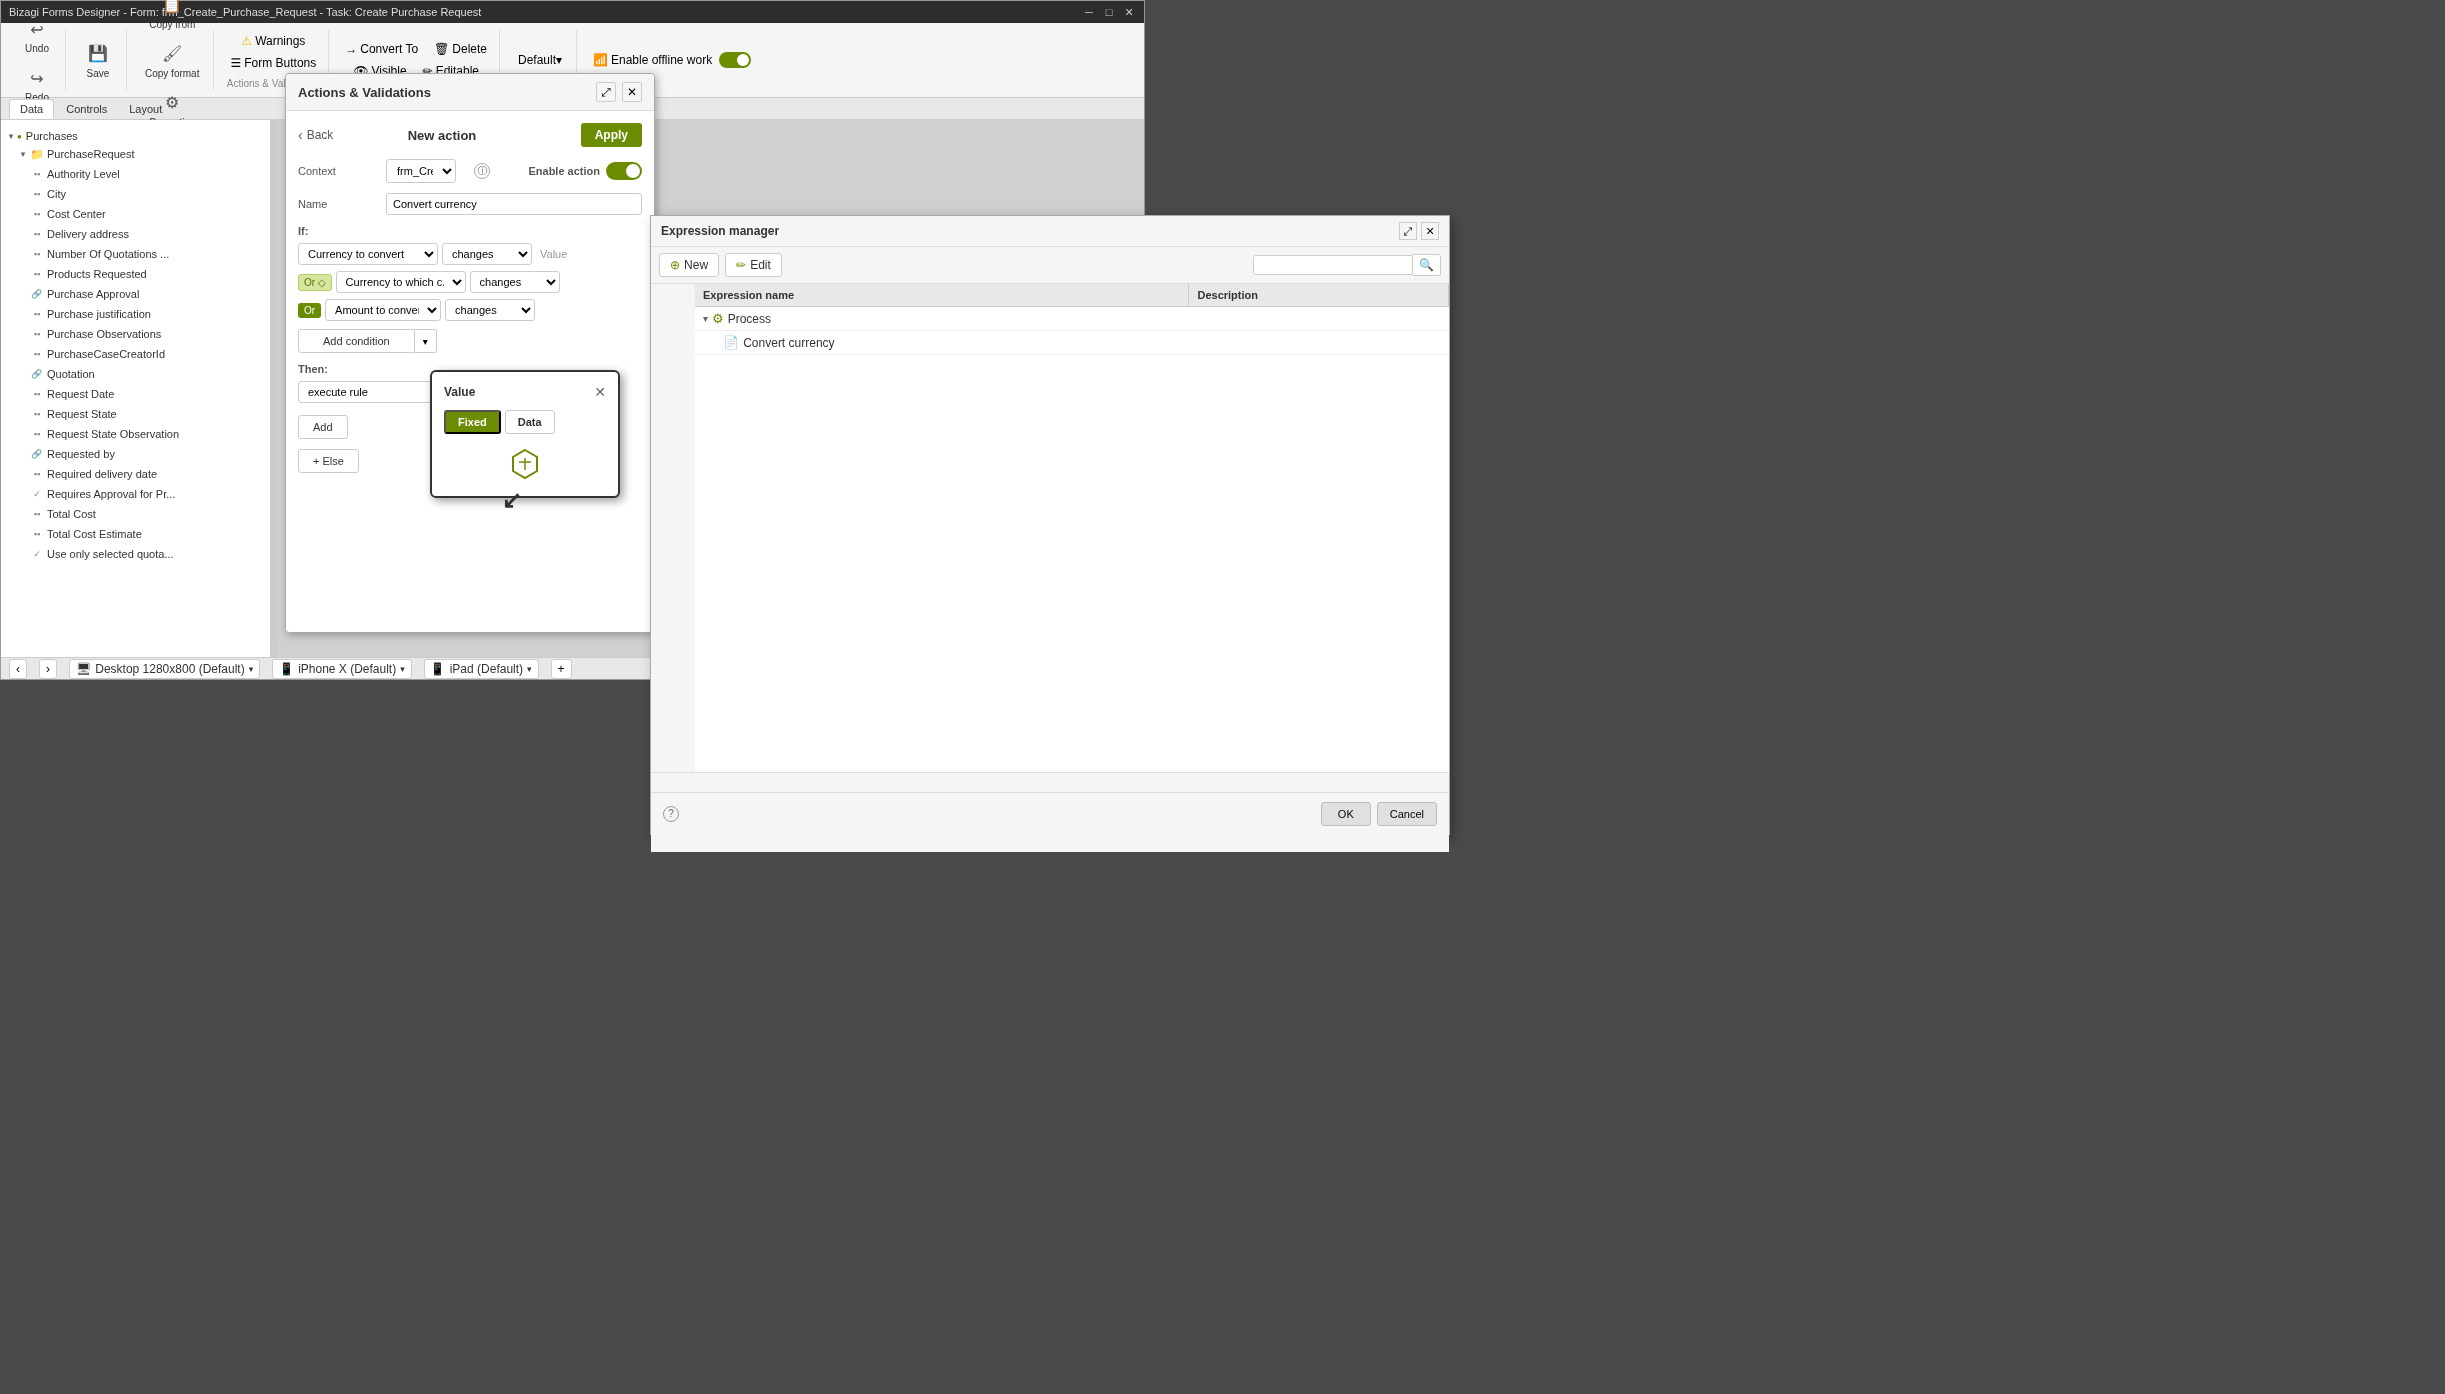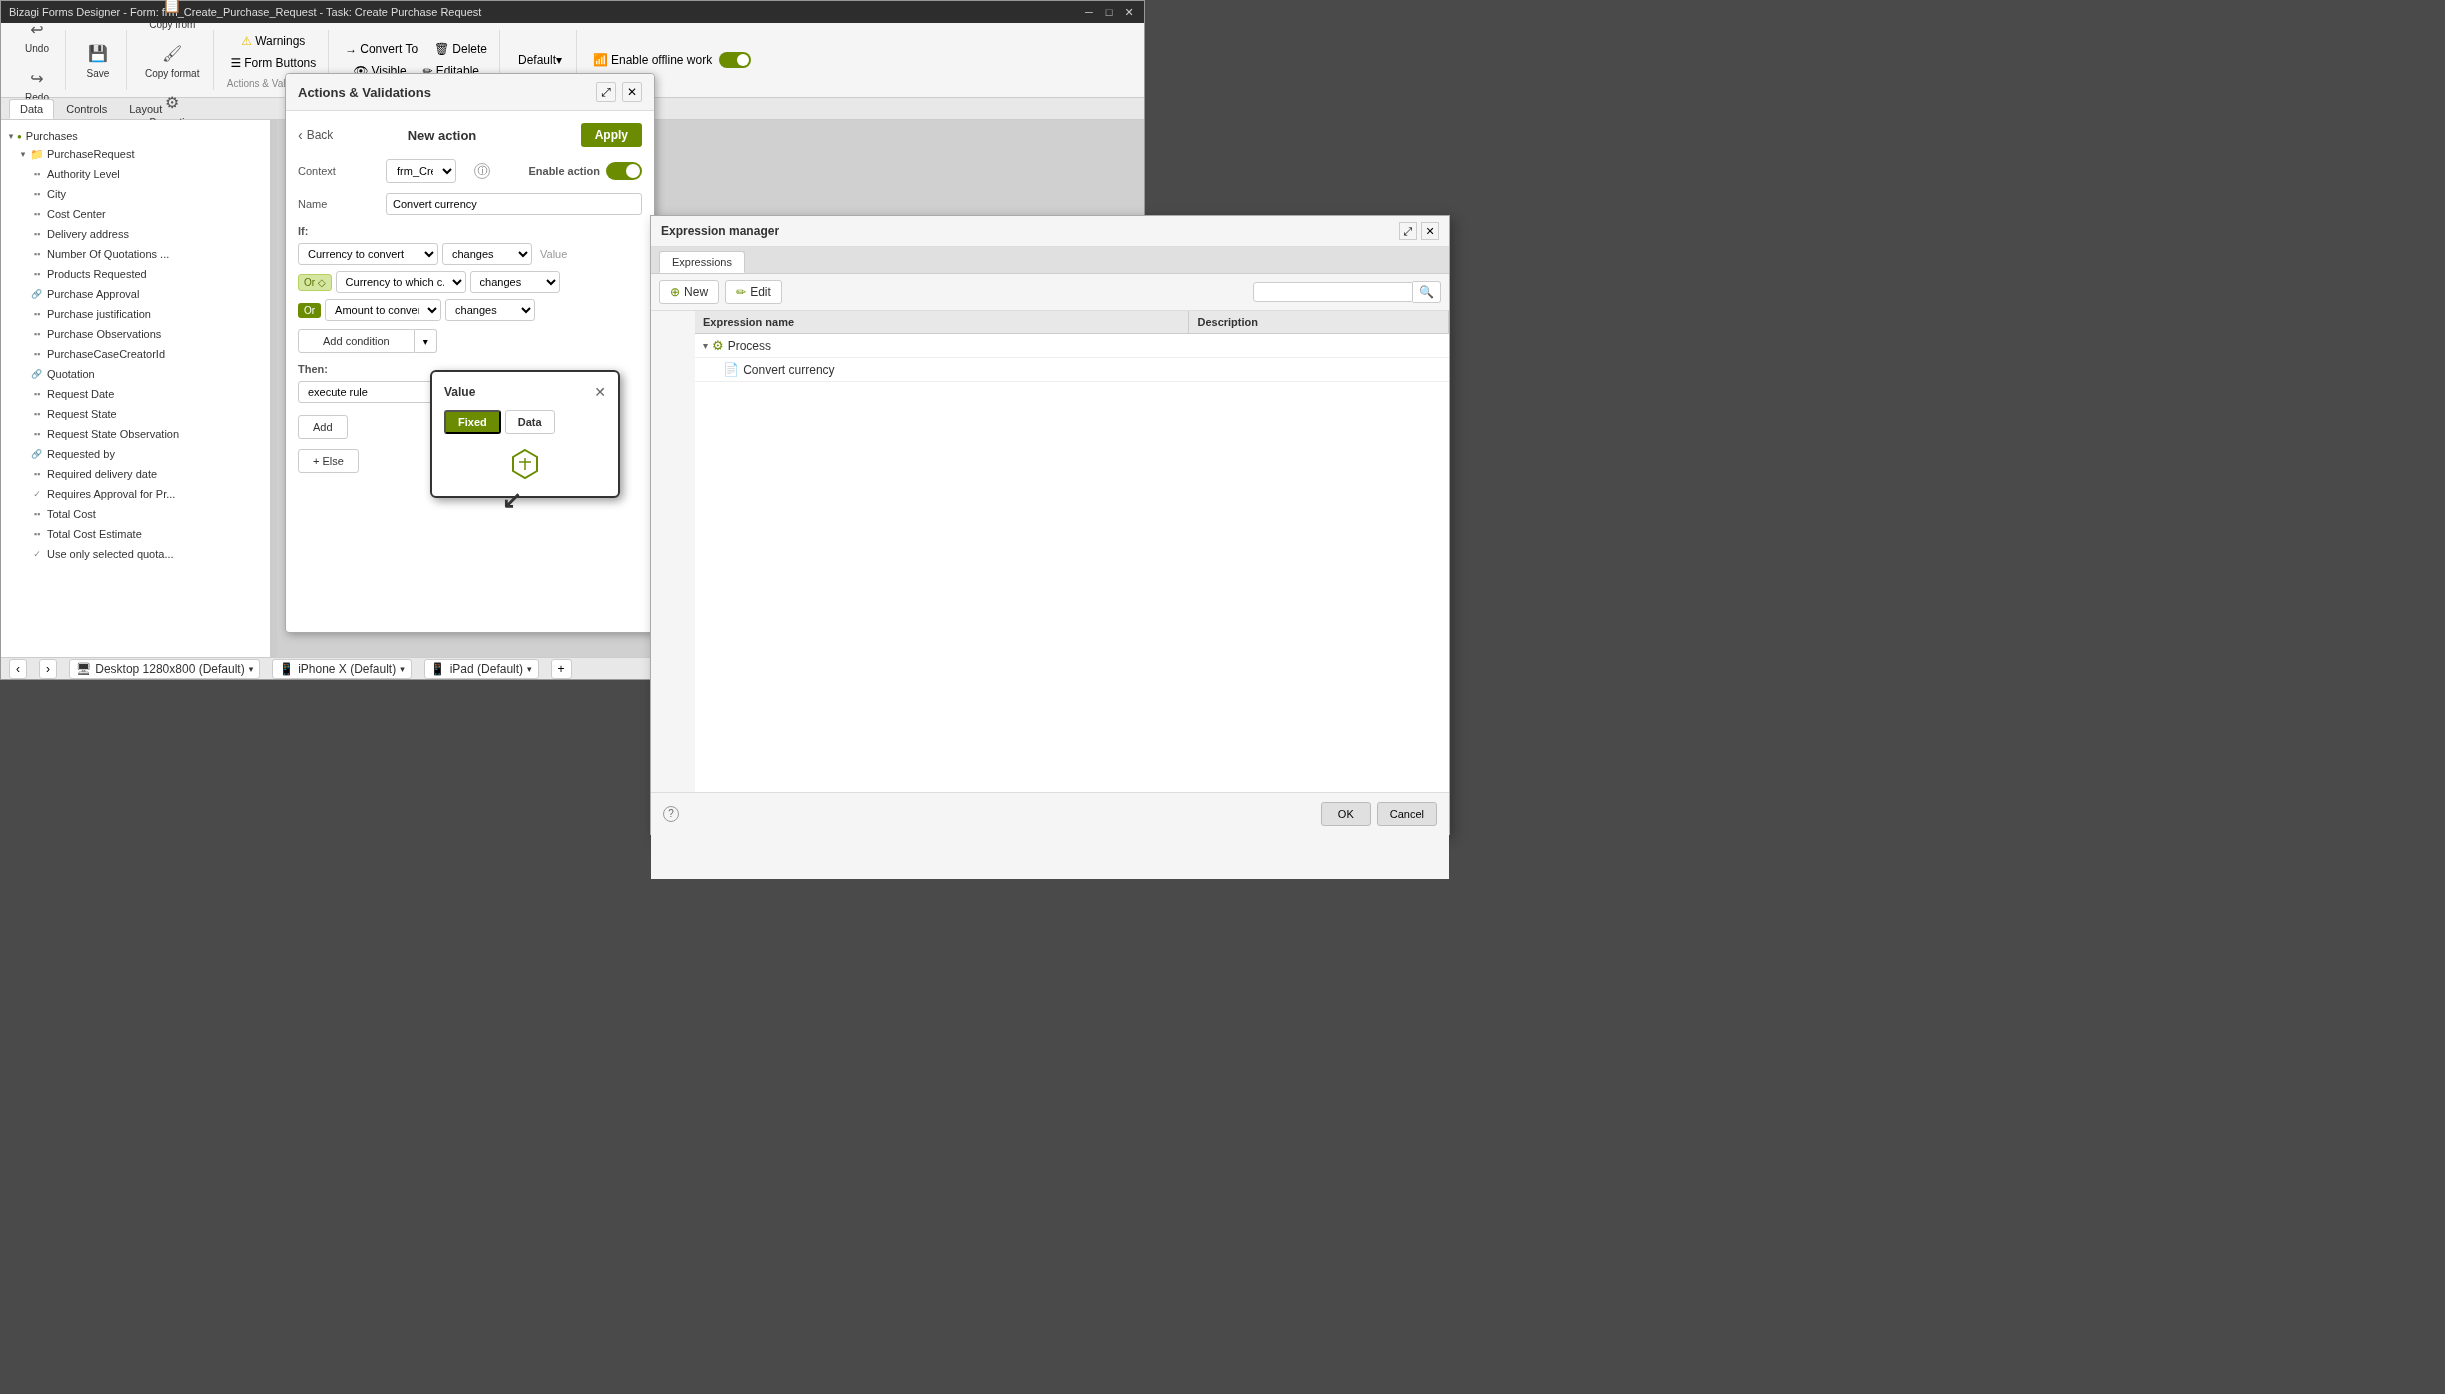--- a/index.html
+++ b/index.html
@@ -506,23 +506,20 @@
   <div style="position:absolute;bottom:-18px;left:70px;font-size:24px;color:#333;font-weight:bold;">↙</div>
 </div>
 
 <div class="dialog-expr">
   <div class="expr-title-bar">
     <span class="expr-title">Expression manager</span>
     <div style="display:flex;gap:4px;">
       <button class="expr-ctrl-btn">⤢</button>
       <button class="expr-ctrl-btn">✕</button>
     </div>
-  </div>
-  <div class="expr-tabs">
-    <div class="expr-tab active">Expressions</div>
   </div>
   <div class="expr-toolbar">
     <button class="expr-btn">
       <span class="icon">⊕</span>
       <span>New</span>
     </button>
     <button class="expr-btn">
       <span class="icon">✏</span>
       <span>Edit</span>
     </button>

